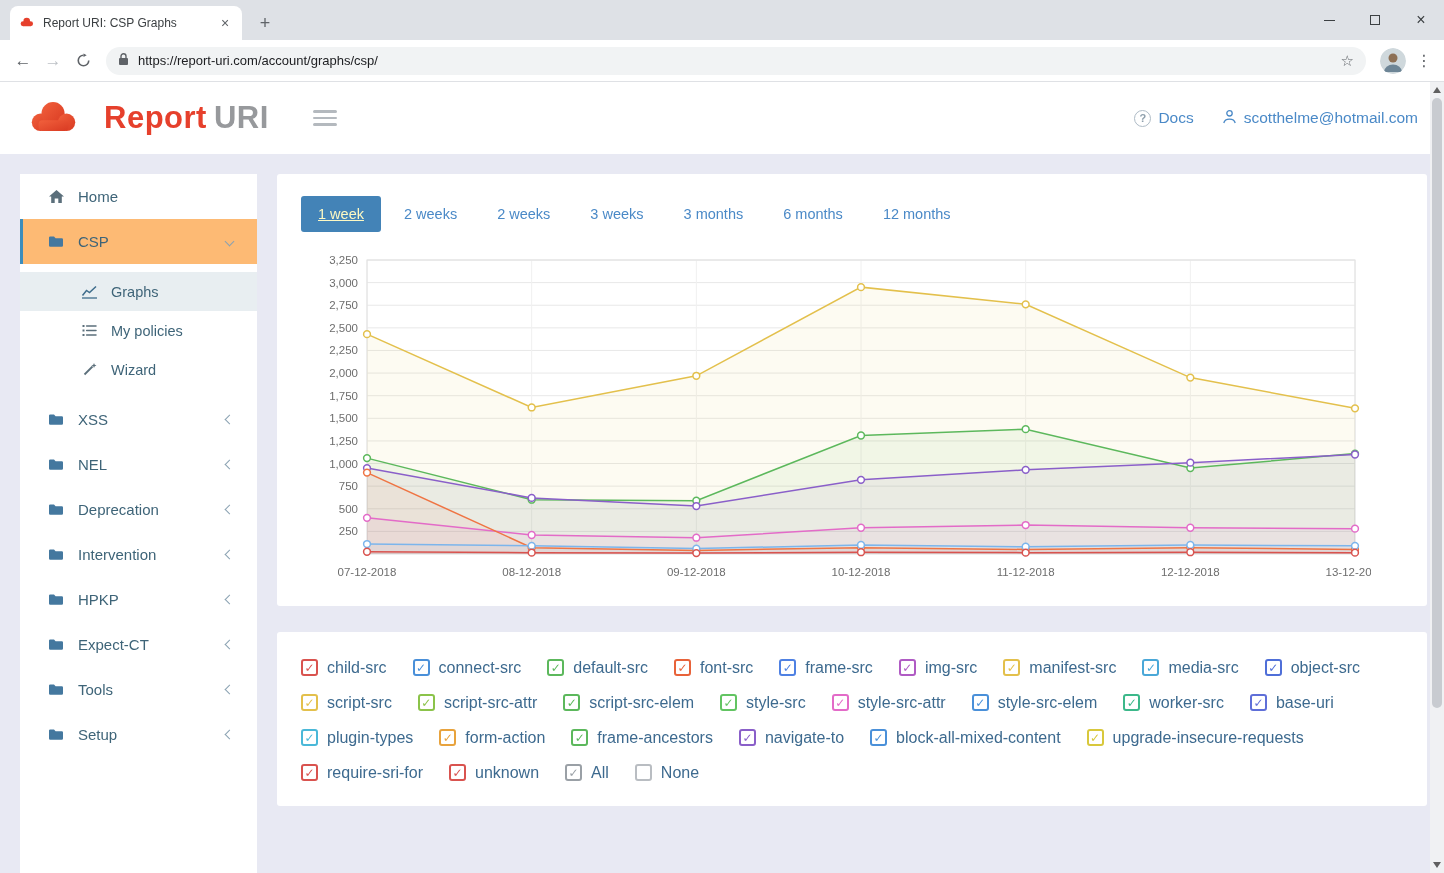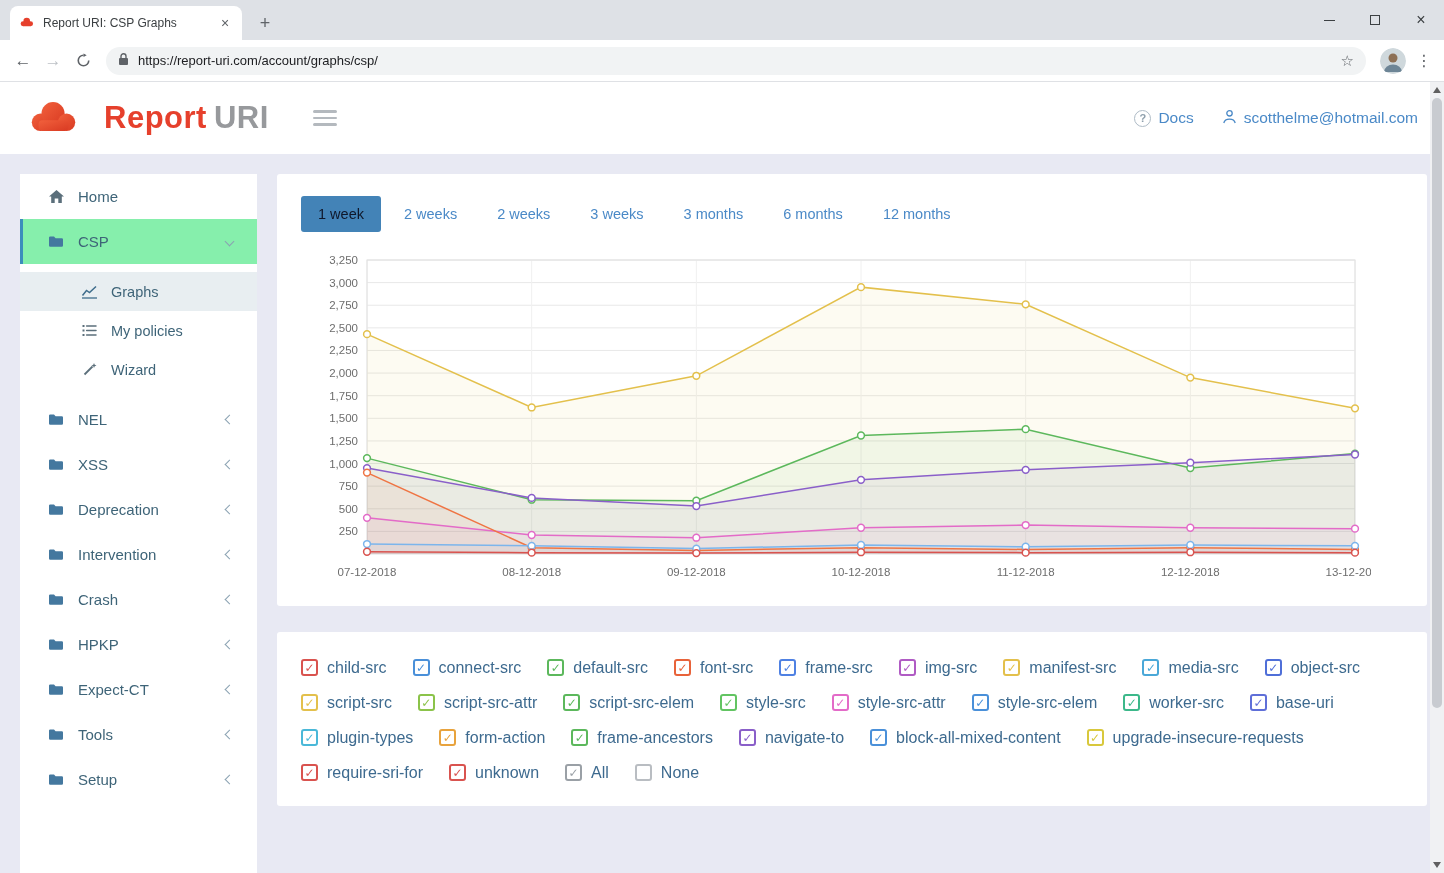--- a/index.html
+++ b/index.html
@@ -45,36 +45,36 @@
   .qmark { width:17px; height:17px; border:1.5px solid #aebbc6; border-radius:50%; color:#8fa0ad;
            font-size:11px; font-weight:bold; display:flex; align-items:center; justify-content:center; }
 
   .page-body { height:861px; display:flex; padding:20px 17px 0 20px; overflow:hidden; }
 
   
   .sidebar { width:237px; background:#fff; flex-shrink:0; }
   .sb-item { height:45px; display:flex; align-items:center; gap:13px; padding-left:27px; color:#3e6478;
              font-size:15px; cursor:pointer; }
   .sb-item.sub { height:39px; padding-left:60px; font-size:14.5px; }
-  .sb-item.active:not(.sub) { background:#86efac; border-left:3px solid #3c8dbc; padding-left:24px; }
+  .sb-item.active:not(.sub) { background:#fdba74; border-left:3px solid #3c8dbc; padding-left:24px; }
   .sb-item.sub.active { background:#e8eef1; }
   .submenu { padding:8px 0; }
   .sb-icon { width:18px; display:flex; justify-content:center; }
   .chev { display:inline-block; width:7px; height:7px; border-right:1.6px solid #8aa2b2;
           border-bottom:1.6px solid #8aa2b2; margin-left:auto; margin-right:24px; }
   .chev.down { transform:rotate(45deg); }
   .chev.left { transform:rotate(135deg); }
 
   
   .main { flex:1; margin-left:20px; display:flex; flex-direction:column; }
   .card { background:#fff; border-radius:3px; }
   .chart-card { padding:22px 24px 14px; }
   .tabs-row { display:flex; gap:6px; margin-bottom:16px; }
   .tab-btn { padding:10px 17px; font-size:14.5px; color:#4a89c7; border-radius:3px; cursor:pointer; }
-  .tab-btn.active { background:#4383b7; color:#0f172a; }
+  .tab-btn.active { background:#4383b7; color:#fef9c3;text-decoration:underline; }
   .tick { font-size:11.5px; fill:#6d6d6d; }
 
   .filter-card { margin-top:26px; padding:18px 24px 16px; }
   .filter-row { display:flex; align-items:center; gap:26px; height:35px; }
   .f-item { display:flex; align-items:center; gap:9px; cursor:pointer; }
   .f-box { width:17px; height:17px; border:2px solid #999; border-radius:3px; background:#fff;
            display:flex; align-items:center; justify-content:center; font-size:12px; font-weight:bold; line-height:1; }
   .f-label { font-size:16px; color:#3d6a8f; }
 
   
@@ -240,57 +240,48 @@
               </span>
               <span class="sb-label">Wizard</span>
             </div>
           </div>
           <div class="sb-item">
             <span class="sb-icon">
               <svg width="16" height="13" viewBox="0 0 16 13">
                 <path d="M1 2.6 Q1 1.4 2.2 1.4 H6 L7.6 3.2 H13.8 Q15 3.2 15 4.4 V10.6 Q15 11.8 13.8 11.8 H2.2 Q1 11.8 1 10.6 Z" fill="#44789f"></path>
               </svg>
             </span>
+            <span class="sb-label">XSS</span>
+            <span class="chev left"></span>
+          </div>
+          <div class="sb-item">
+            <span class="sb-icon">
+              <svg width="16" height="13" viewBox="0 0 16 13">
+                <path d="M1 2.6 Q1 1.4 2.2 1.4 H6 L7.6 3.2 H13.8 Q15 3.2 15 4.4 V10.6 Q15 11.8 13.8 11.8 H2.2 Q1 11.8 1 10.6 Z" fill="#44789f"></path>
+              </svg>
+            </span>
             <span class="sb-label">NEL</span>
             <span class="chev left"></span>
           </div>
           <div class="sb-item">
             <span class="sb-icon">
               <svg width="16" height="13" viewBox="0 0 16 13">
                 <path d="M1 2.6 Q1 1.4 2.2 1.4 H6 L7.6 3.2 H13.8 Q15 3.2 15 4.4 V10.6 Q15 11.8 13.8 11.8 H2.2 Q1 11.8 1 10.6 Z" fill="#44789f"></path>
               </svg>
             </span>
-            <span class="sb-label">XSS</span>
-            <span class="chev left"></span>
-          </div>
-          <div class="sb-item">
-            <span class="sb-icon">
-              <svg width="16" height="13" viewBox="0 0 16 13">
-                <path d="M1 2.6 Q1 1.4 2.2 1.4 H6 L7.6 3.2 H13.8 Q15 3.2 15 4.4 V10.6 Q15 11.8 13.8 11.8 H2.2 Q1 11.8 1 10.6 Z" fill="#44789f"></path>
-              </svg>
-            </span>
             <span class="sb-label">Deprecation</span>
             <span class="chev left"></span>
           </div>
           <div class="sb-item">
             <span class="sb-icon">
               <svg width="16" height="13" viewBox="0 0 16 13">
                 <path d="M1 2.6 Q1 1.4 2.2 1.4 H6 L7.6 3.2 H13.8 Q15 3.2 15 4.4 V10.6 Q15 11.8 13.8 11.8 H2.2 Q1 11.8 1 10.6 Z" fill="#44789f"></path>
               </svg>
             </span>
             <span class="sb-label">Intervention</span>
-            <span class="chev left"></span>
-          </div>
-          <div class="sb-item">
-            <span class="sb-icon">
-              <svg width="16" height="13" viewBox="0 0 16 13">
-                <path d="M1 2.6 Q1 1.4 2.2 1.4 H6 L7.6 3.2 H13.8 Q15 3.2 15 4.4 V10.6 Q15 11.8 13.8 11.8 H2.2 Q1 11.8 1 10.6 Z" fill="#44789f"></path>
-              </svg>
-            </span>
-            <span class="sb-label">Crash</span>
             <span class="chev left"></span>
           </div>
           <div class="sb-item">
             <span class="sb-icon">
               <svg width="16" height="13" viewBox="0 0 16 13">
                 <path d="M1 2.6 Q1 1.4 2.2 1.4 H6 L7.6 3.2 H13.8 Q15 3.2 15 4.4 V10.6 Q15 11.8 13.8 11.8 H2.2 Q1 11.8 1 10.6 Z" fill="#44789f"></path>
               </svg>
             </span>
             <span class="sb-label">HPKP</span>
             <span class="chev left"></span>

